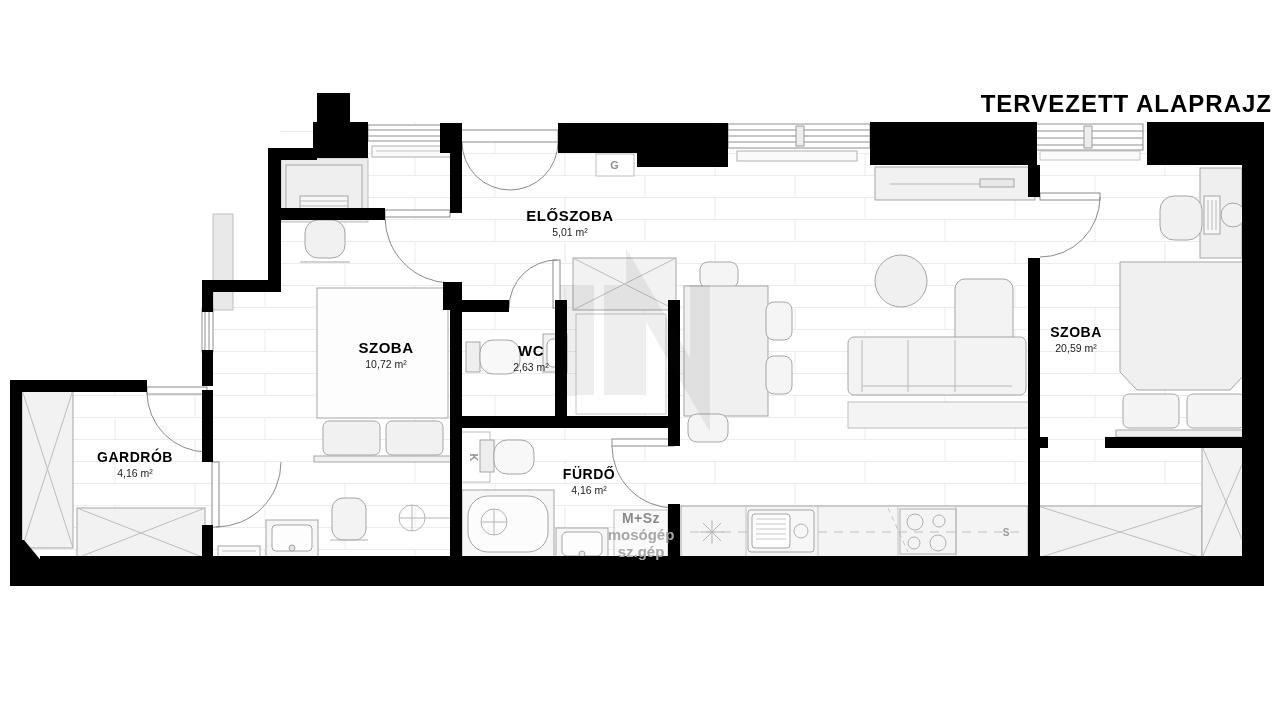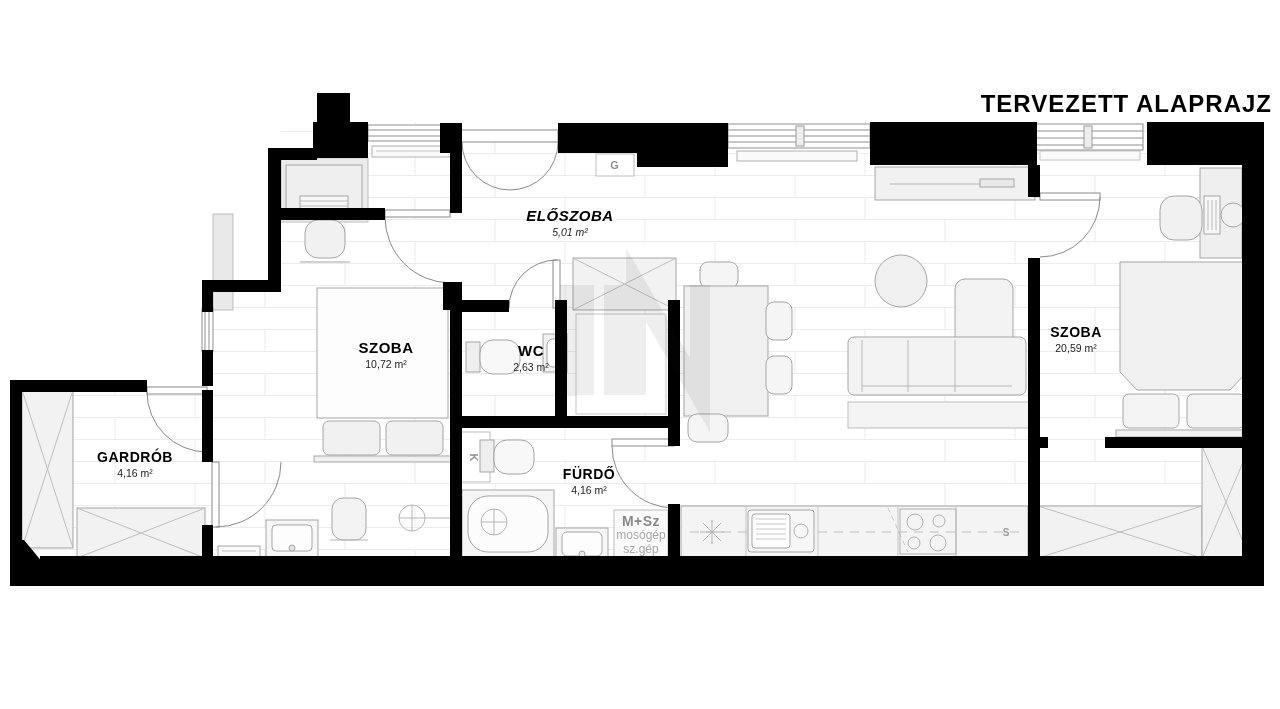--- a/index.html
+++ b/index.html
@@ -12,21 +12,21 @@
               color:#000;line-height:1.25;white-space:nowrap;}
   .room-name{font-size:15px;font-weight:bold;letter-spacing:.5px;}
   .room-name.small{font-size:14px;}
   .room-area{font-size:10.5px;font-weight:normal;color:#222;}
   .tiny-label{position:absolute;transform:translate(-50%,-50%);color:#8f8f8f;
               font-size:11px;font-weight:bold;letter-spacing:1px;white-space:nowrap;}
   .tiny-label.rot{transform:translate(-50%,-50%) rotate(90deg);}
   .washer-label{position:absolute;transform:translate(-50%,-50%);text-align:center;
                 line-height:1.15;white-space:nowrap;}
   .washer-title{font-size:14px;font-weight:bold;color:#8a8a8a;letter-spacing:.5px;}
-  .washer-line{font-size:12px;color:#a8a8a8;}
+  .washer-line{font-size:15px;color:#a8a8a8;font-weight:bold;}
   .s-label{position:absolute;transform:translate(-50%,-50%);font-size:10px;
            font-weight:bold;color:#9a9a9a;}
 </style>
 </head>
 <body>
 
 <div class="stage">
 
   <svg width="1280" height="709" viewBox="0 0 1280 709">
     <defs>
@@ -262,21 +262,21 @@
 
     <g opacity="0.07">
       <rect x="560" y="285" width="34" height="110" fill="#222"></rect>
       <rect x="604" y="285" width="22" height="110" fill="#222"></rect>
       <path d="M636 395 V285 L700 395 V285" stroke="#222" stroke-width="20" fill="none"></path>
     </g>
   </svg>
 
   <div class="title">TERVEZETT ALAPRAJZ</div>
 
-  <div class="room-label" style="left:570px;top:223px;font-style:italic;">
+  <div class="room-label" style="left:570px;top:223px;">
     <div class="room-name">ELŐSZOBA</div>
     <div class="room-area">5,01 m²</div>
   </div>
   <div class="room-label" style="left:386px;top:355px;">
     <div class="room-name">SZOBA</div>
     <div class="room-area">10,72 m²</div>
   </div>
   <div class="room-label" style="left:531px;top:358px;">
     <div class="room-name">WC</div>
     <div class="room-area">2,63 m²</div>

